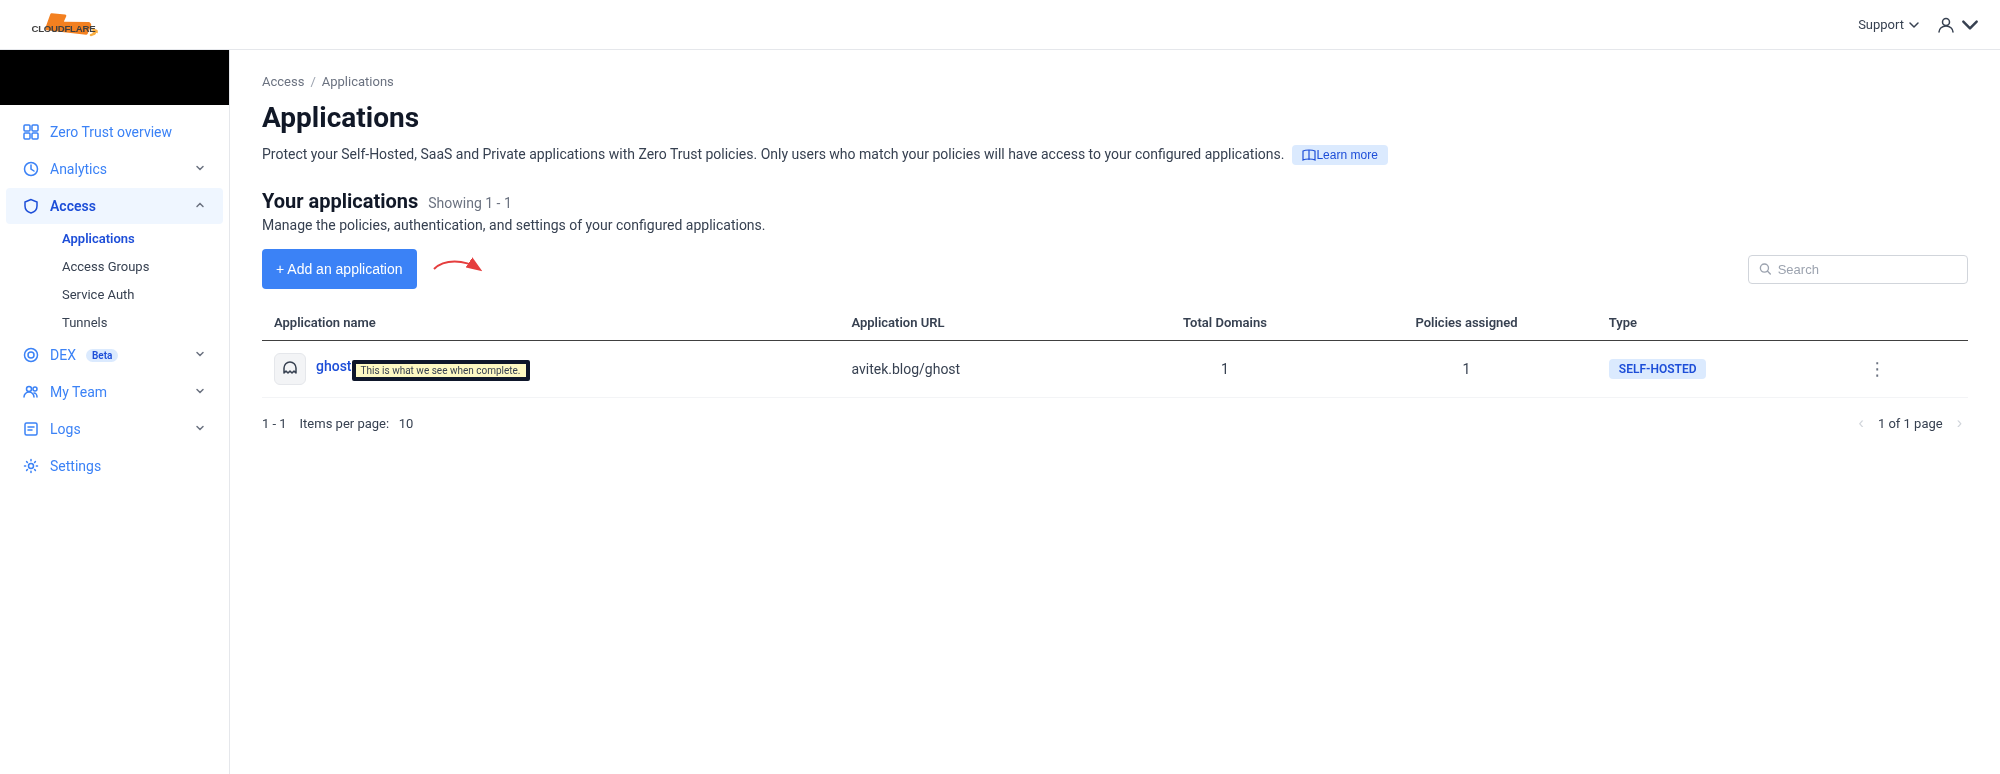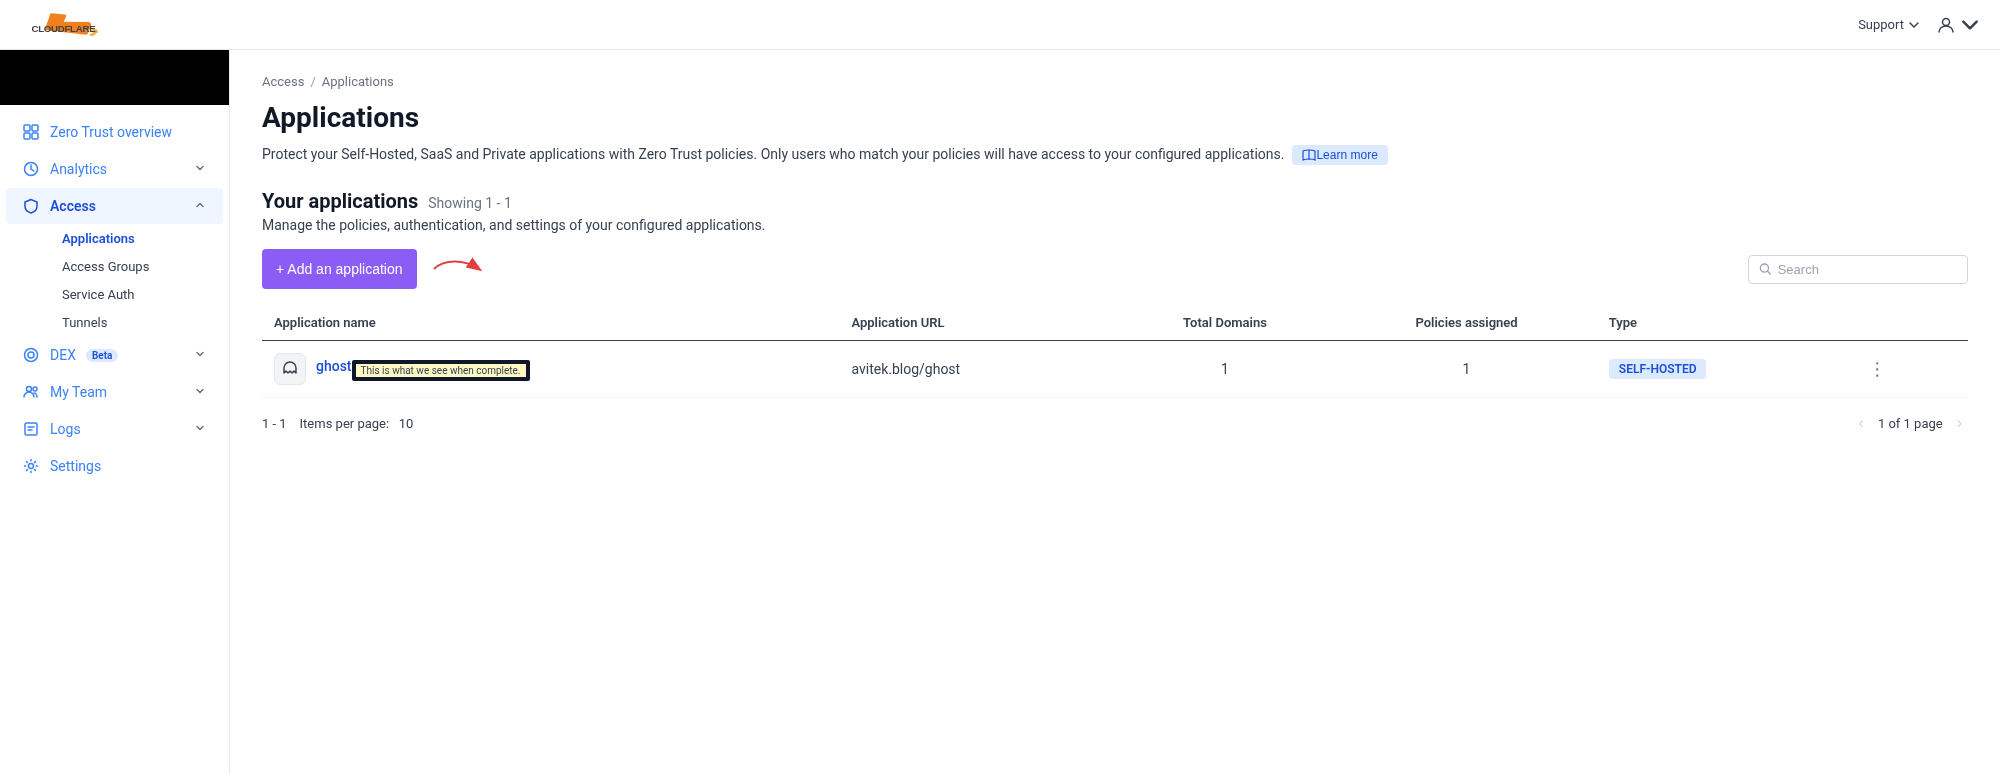--- a/index.html
+++ b/index.html
@@ -72,21 +72,21 @@
     
     .section-header { display: flex; align-items: baseline; gap: 10px; margin-bottom: 4px; }
     .section-title { font-size: 20px; font-weight: 700; color: #111827; }
     .section-count { font-size: 14px; color: #6b7280; }
     .section-desc { font-size: 14px; color: #374151; margin-bottom: 16px; }
 
     
     .toolbar { display: flex; align-items: center; justify-content: space-between; margin-bottom: 16px; }
     .add-btn {
       display: inline-flex; align-items: center; gap: 6px;
-      background: #8b5cf6; color: #fff; font-size: 14px; font-weight: 500;
+      background: #3b82f6; color: #fff; font-size: 14px; font-weight: 500;
       padding: 12px 14px; border-radius: 4px; cursor: pointer; border: none;
     }
     .search-box {
       display: flex; align-items: center; gap: 6px;
       border: 1px solid #d1d5db; border-radius: 4px;
       padding: 6px 10px; background: #fff; width: 220px;
     }
     .search-box input {
       border: none; outline: none; font-size: 13px; color: #374151;
       background: transparent; width: 100%;

